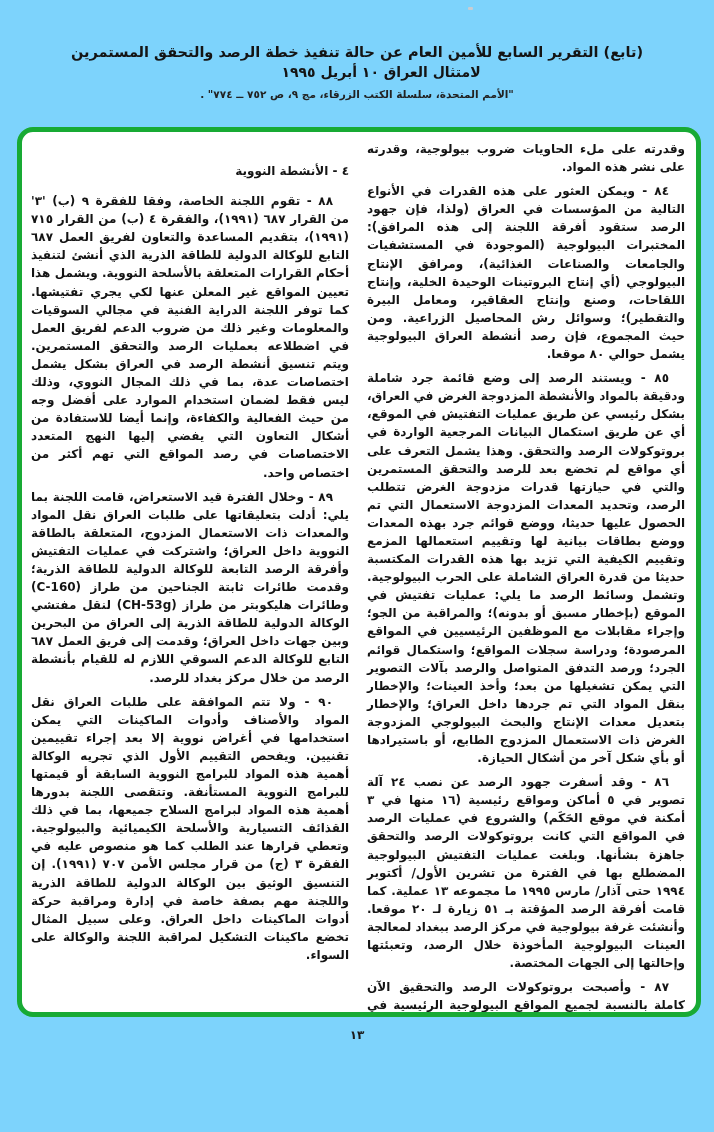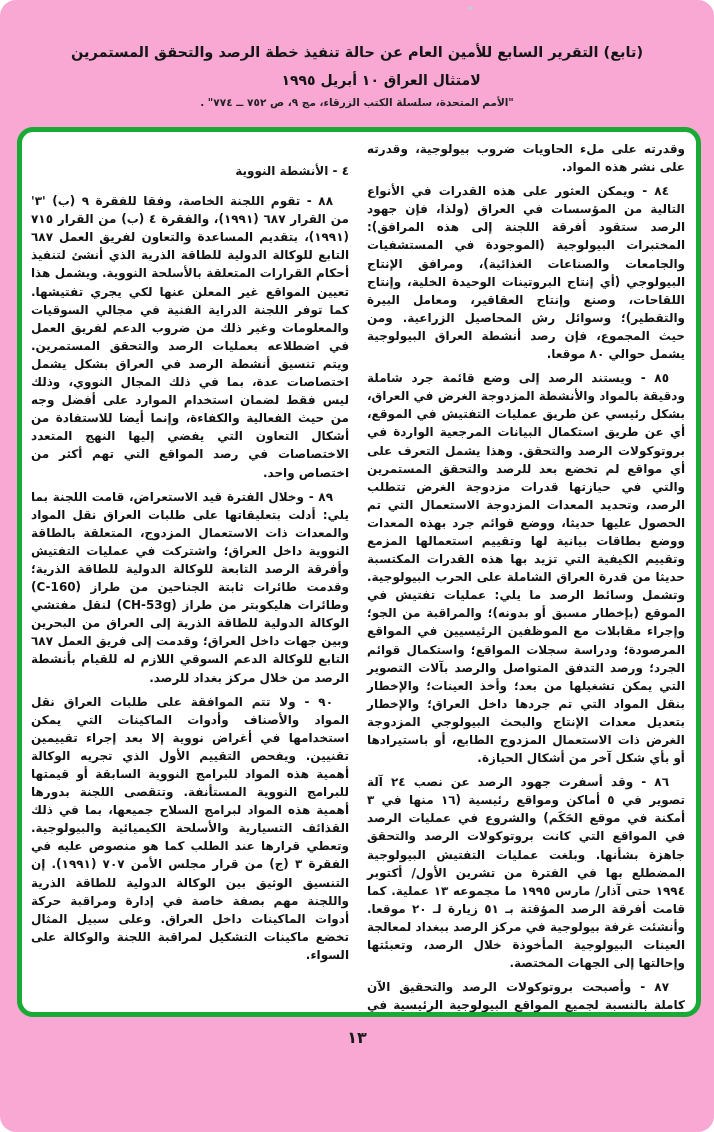--- a/index.html
+++ b/index.html
@@ -11,42 +11,41 @@
     width: 714px;
     height: 1132px;
     position: relative;
     font-family: "DejaVu Sans", sans-serif;
     color: #141414;
     direction: rtl;
   }
   .page {
     position: absolute;
     inset: 0;
-    background: #f9a8d4;
+    background: #7dd3fc;
     overflow: hidden;
-    border-radius: 16px;
   }
   
   .doc-header {
     position: absolute;
     top: 42px;
     left: 0;
     width: 100%;
     text-align: center;
   }
   .doc-title-1 {
     font-size: 14.5px;
     font-weight: bold;
     letter-spacing: 0;
     line-height: 20px;
   }
   .doc-title-2 {
     font-size: 14px;
     font-weight: bold;
-    margin-top: 9px;
+    margin-top: 1px;
     line-height: 18px;
     padding-left: 48px;
   }
   .doc-source {
     font-size: 10.5px;
     font-weight: bold;
     margin-top: 7px;
     color: #222;
   }
   
@@ -95,21 +94,21 @@
     text-align: right;
     text-indent: 0 !important;
   }
   
   .page-number {
     position: absolute;
     top: 1028px;
     left: 0;
     width: 100%;
     text-align: center;
-    font-size: 16px;
+    font-size: 12px;
     font-weight: bold;
     color: #1a1a1a;
   }
   
   .scan-speck {
     position: absolute;
     left: 468px;
     top: 7px;
     width: 5px;
     height: 3px;

